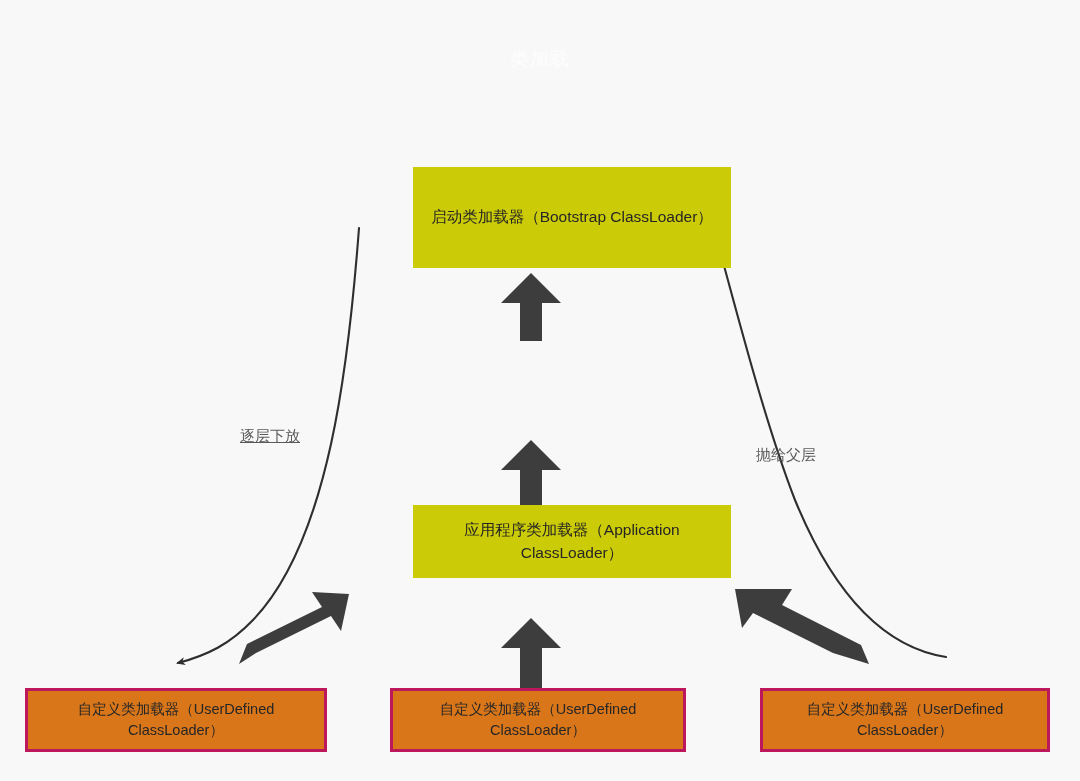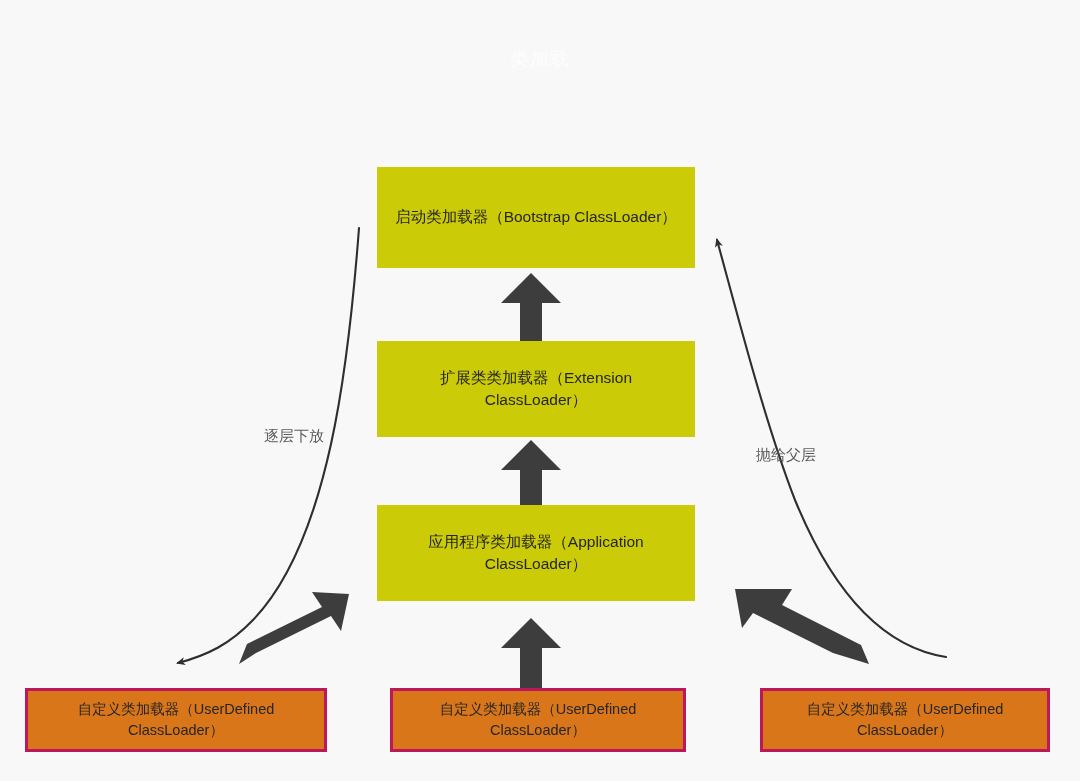--- a/index.html
+++ b/index.html
@@ -51,35 +51,36 @@
     align-items: center;
     justify-content: center;
     text-align: center;
     line-height: 1.45;
     color: #262626;
     padding: 4px 10px;
   }
   .node.yellow {
     background: #cbcb07;
     font-size: 15.5px;
+    margin-left: 36px;
   }
   .node.orange {
     background: #d9761a;
     border: 3px solid #be185d;
     font-size: 14.5px;
   }
   .node .node-label {
     display: block;
     width: 100%;
   }
 
   
   #node-bootstrap   { left: 377px; top: 167px; width: 318px; height: 101px; }
   #node-extension   { left: 377px; top: 341px; width: 318px; height: 96px;  }
-  #node-application { left: 377px; top: 505px; width: 318px; height: 96px;  }
+  #node-application { left: 377px; top: 505px; width: 318px; height: 73px;  }
 
   
   #node-user-left   { left: 25px;  top: 688px; width: 302px; height: 64px; }
   #node-user-center { left: 390px; top: 688px; width: 296px; height: 64px; }
   #node-user-right  { left: 760px; top: 688px; width: 290px; height: 64px; }
 
   
   .fat-arrow-up {
     position: absolute;
     width: 60px;
@@ -105,21 +106,21 @@
   #arrow-user-to-app  .shaft { height: 40px; }
 
   
   .curve-label {
     position: absolute;
     font-size: 15px;
     color: #5a5a5a;
     white-space: nowrap;
     user-select: none;
   }
-  #label-downward { left: 264px; top: 427px; }
+  #label-downward { left: 240px; top: 427px; text-decoration: underline; }
   #label-upward   { left: 756px; top: 446px; }
 </style>
 </head>
 <body>
 
 <div id="canvas">
 
   <div class="diagram-title">类加载</div>
 
   <svg id="overlay" viewBox="0 0 1080 781">
@@ -154,23 +155,20 @@
 
   <div class="fat-arrow-up" id="arrow-user-to-app">
     <div class="head"></div>
     <div class="shaft"></div>
   </div>
 
   <div class="node yellow" id="node-bootstrap">
     <span class="node-label">启动类加载器（Bootstrap ClassLoader）</span>
   </div>
 
-  <div class="node yellow" id="node-extension">
-    <span class="node-label">扩展类类加载器（Extension ClassLoader）</span>
-  </div>
 
   <div class="node yellow" id="node-application">
     <span class="node-label">应用程序类加载器（Application ClassLoader）</span>
   </div>
 
   <div class="node orange" id="node-user-left">
     <span class="node-label">自定义类加载器（UserDefined ClassLoader）</span>
   </div>
 
   <div class="node orange" id="node-user-center">

